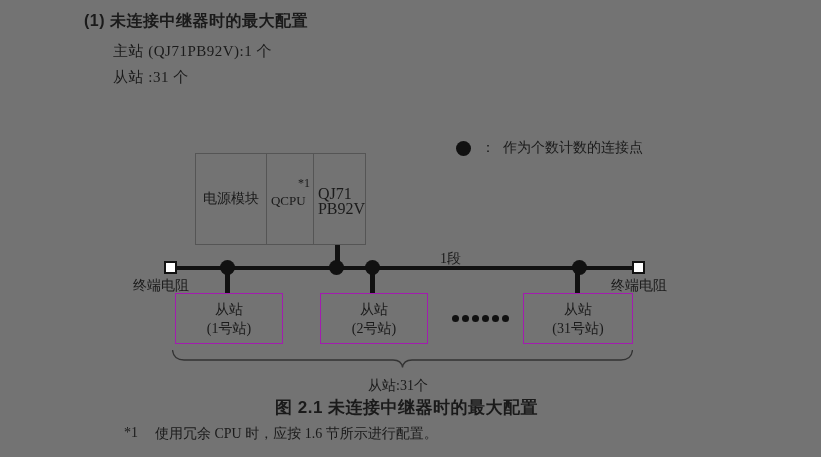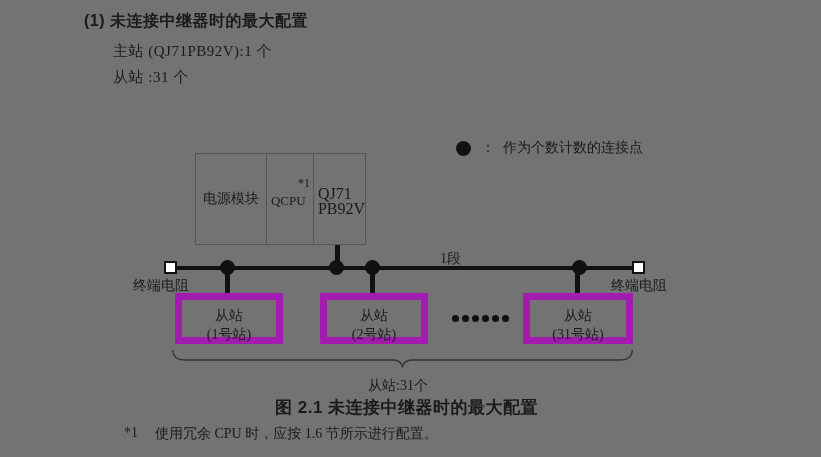--- a/index.html
+++ b/index.html
@@ -57,21 +57,21 @@
   .term-sq { width: 13px; height: 13px; background: #fff; border: 2px solid #111; top: 261px; }
   .term-left-sq { left: 164px; }
   .term-right-sq { left: 632px; }
   .term-label { top: 277px; font-size: 14px; }
   .term-left-label { left: 133px; }
   .term-right-label { left: 611px; }
 
   
   .slave-box {
     top: 293px; width: 108px; height: 51px;
-    border: 7px solid #a21caf; text-align: center;
+    border: 1px solid #a21caf; text-align: center;
     font-size: 14px; line-height: 19px; padding-top: 6px;
   }
   .slave-1 { left: 175px; }
   .slave-2 { left: 320px; }
   .slave-3 { left: 523px; width: 110px; }
   .ellipsis { left: 452px; top: 315px; display: flex; gap: 3px; }
   .ellipsis span { width: 7px; height: 7px; border-radius: 50%; background: #111; display: inline-block; }
 
   
   .brace-svg { left: 172px; top: 349px; }

